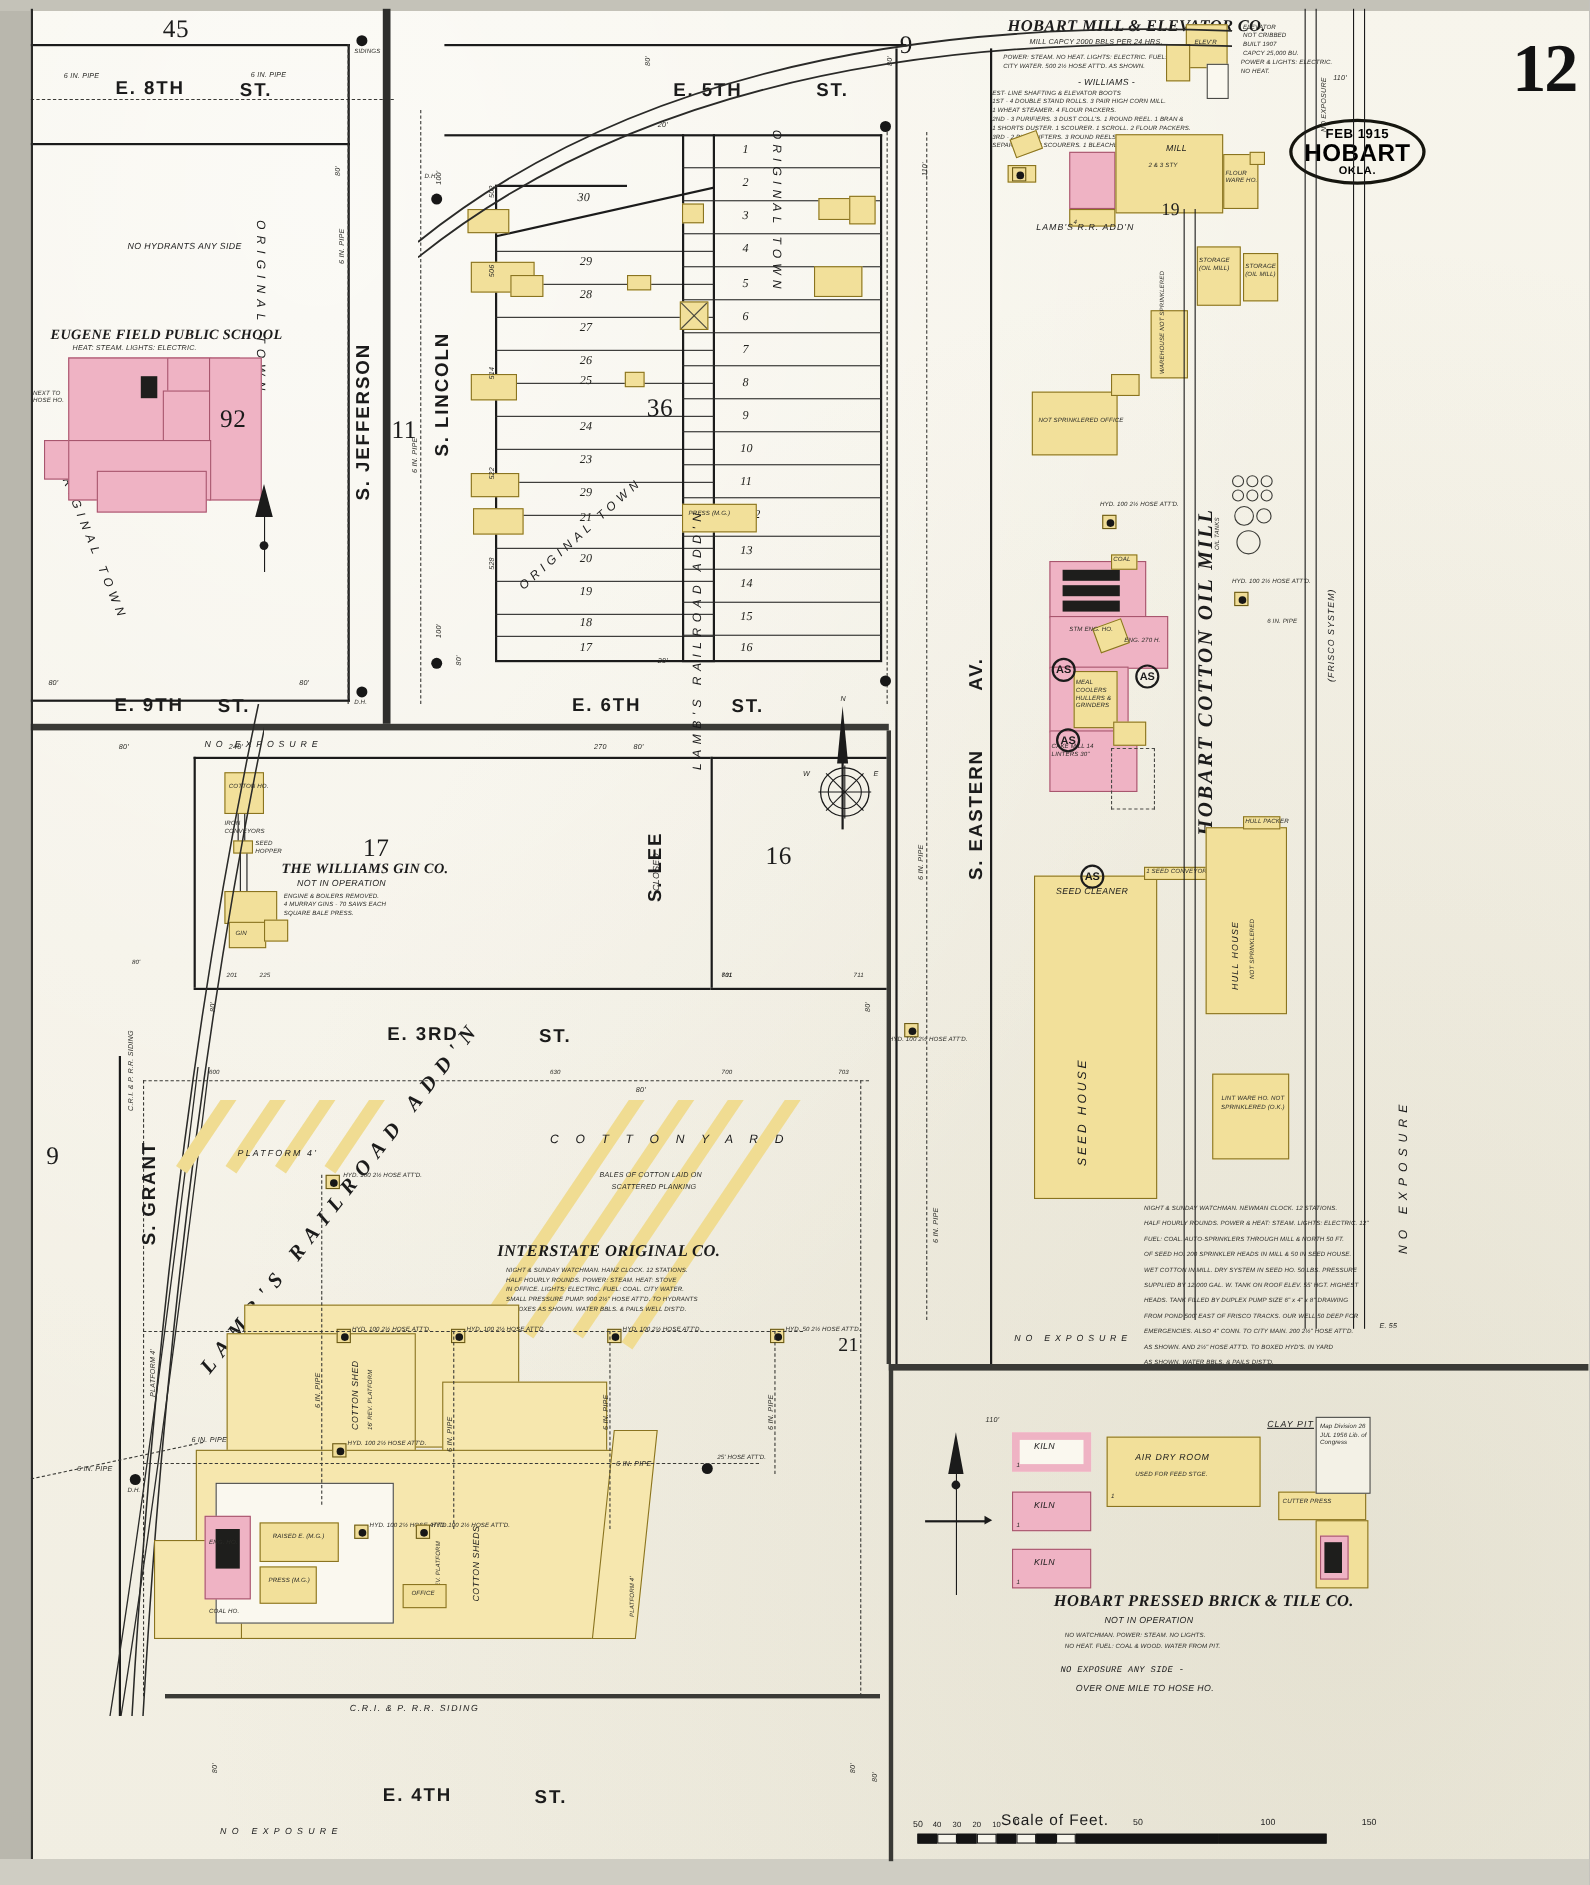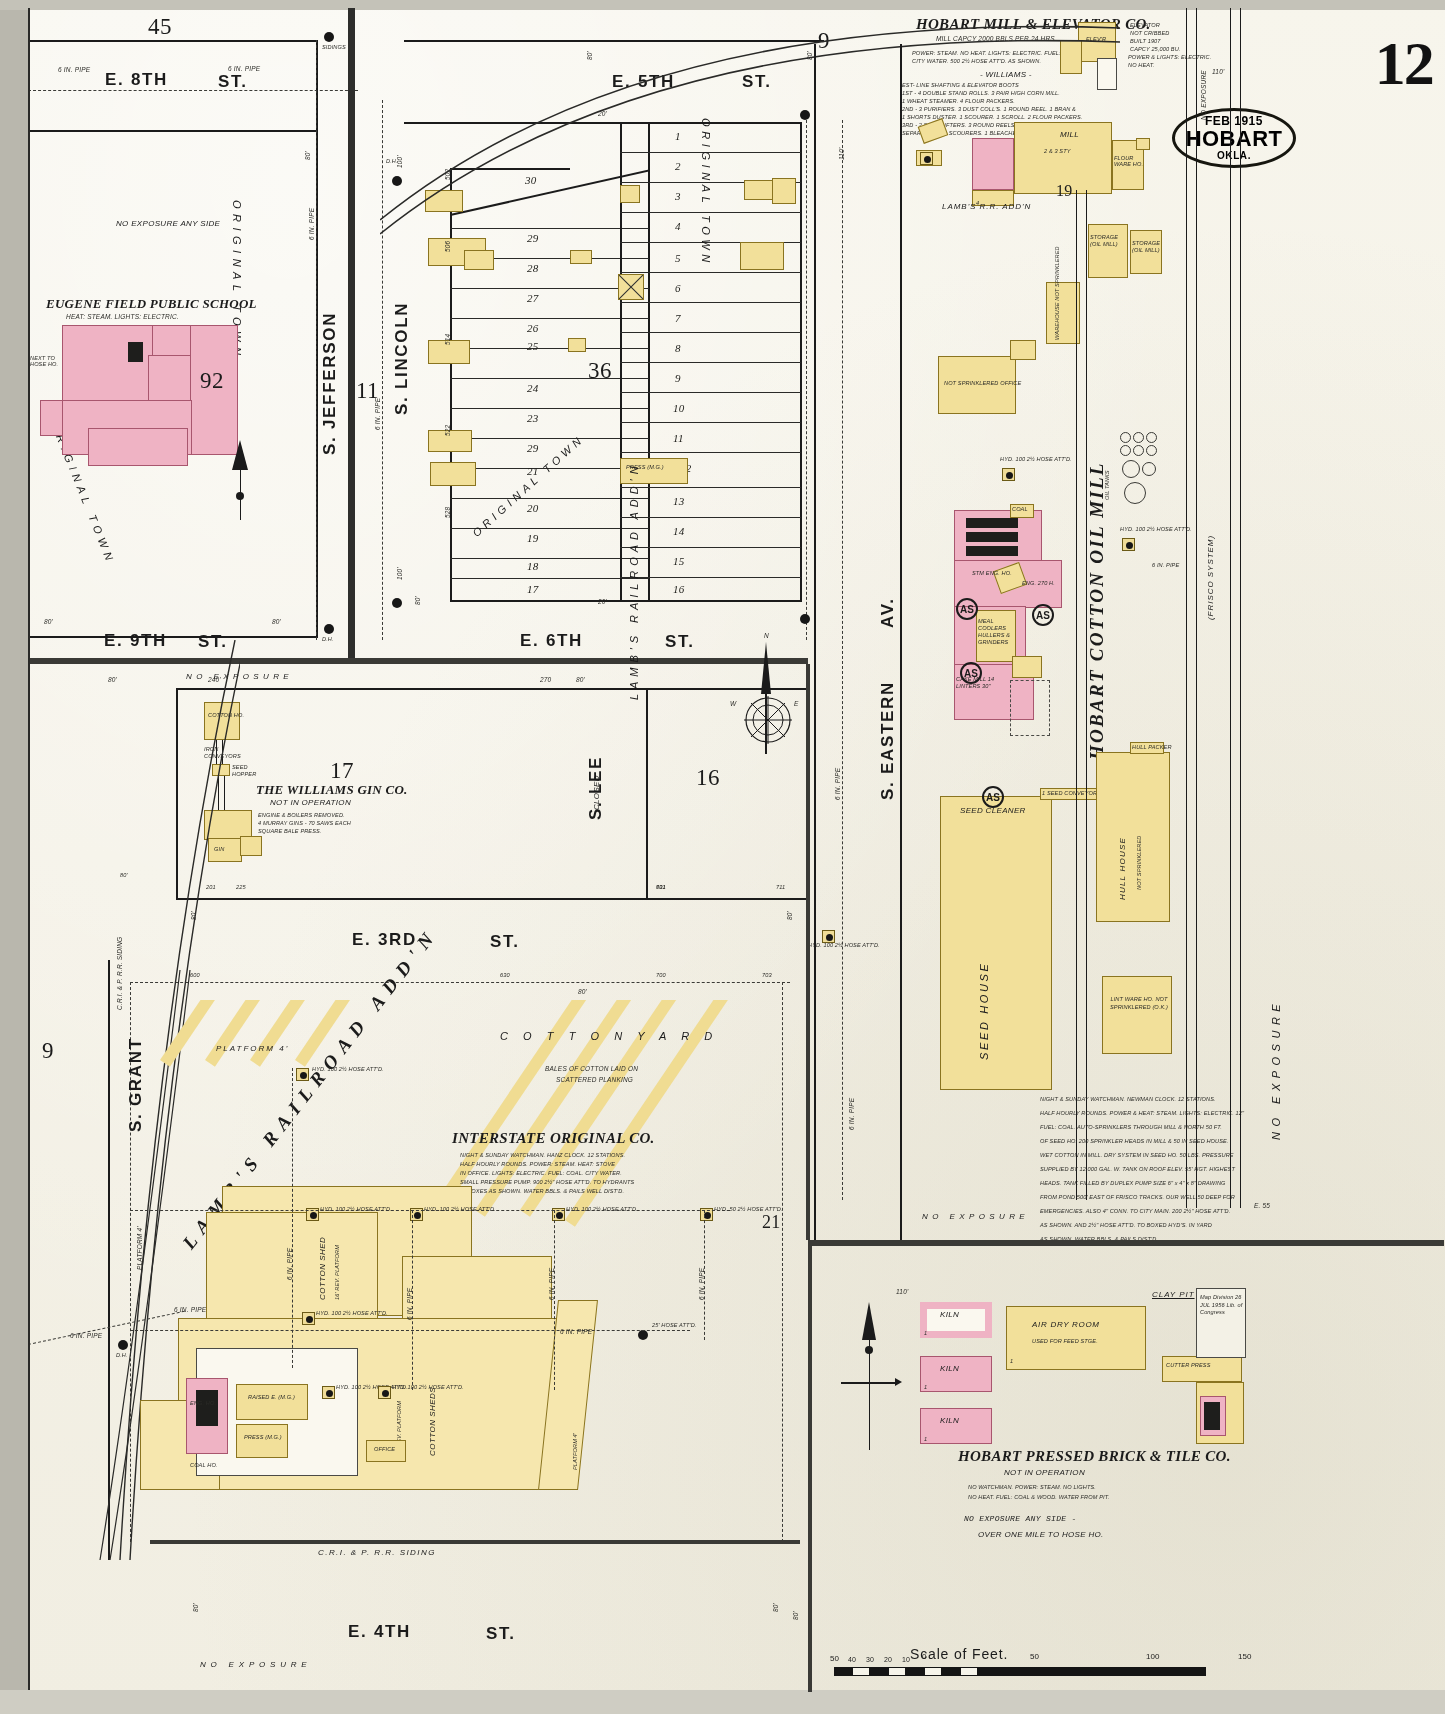--- a/index.html
+++ b/index.html
@@ -149,21 +149,21 @@
   <div class="t street-label" style="left:105px;top:70px;">E. 8TH</div>
   <div class="t street-label" style="left:218px;top:72px;">ST.</div>
   <div class="t tiny" style="left:58px;top:66px;">6 IN. PIPE</div>
   <div class="t tiny" style="left:228px;top:65px;">6 IN. PIPE</div>
 
   <div class="ln ln-h" style="left:28px;top:130px;width:290px;height:1.5px;"></div>
   <div class="ln ln-v" style="left:316px;top:40px;height:92px;width:1.5px;"></div>
   <div class="ln ln-v" style="left:316px;top:130px;height:508px;width:1.5px;"></div>
   <div class="ln ln-h" style="left:28px;top:636px;width:290px;height:1.5px;"></div>
 
-  <div class="t sm" style="left:116px;top:219px;">NO EXPOSURE ANY SIDE</div>
+  <div class="t sm" style="left:116px;top:219px;">NO HYDRANTS ANY SIDE</div>
 
   <div class="t md" style="left:243px;top:200px;transform-origin:0 0;transform:rotate(90deg);letter-spacing:.5em;">ORIGINAL TOWN</div>
   <div class="t md" style="left:60px;top:420px;transform-origin:0 0;transform:rotate(68deg);letter-spacing:.45em;">ORIGINAL TOWN</div>
 
   <div class="t title-hand2" style="left:46px;top:296px;">EUGENE FIELD PUBLIC SCHOOL</div>
   <div class="t tiny" style="left:66px;top:313px;">HEAT: STEAM.  LIGHTS: ELECTRIC.</div>
   <div class="t tiny6" style="left:30px;top:355px;width:40px;white-space:normal;">NEXT TO HOSE HO.</div>
 
   <div class="bldg pink" style="left:62px;top:325px;width:130px;height:30px;"></div>
   <div class="bldg pink" style="left:62px;top:325px;width:130px;height:110px;"></div>

